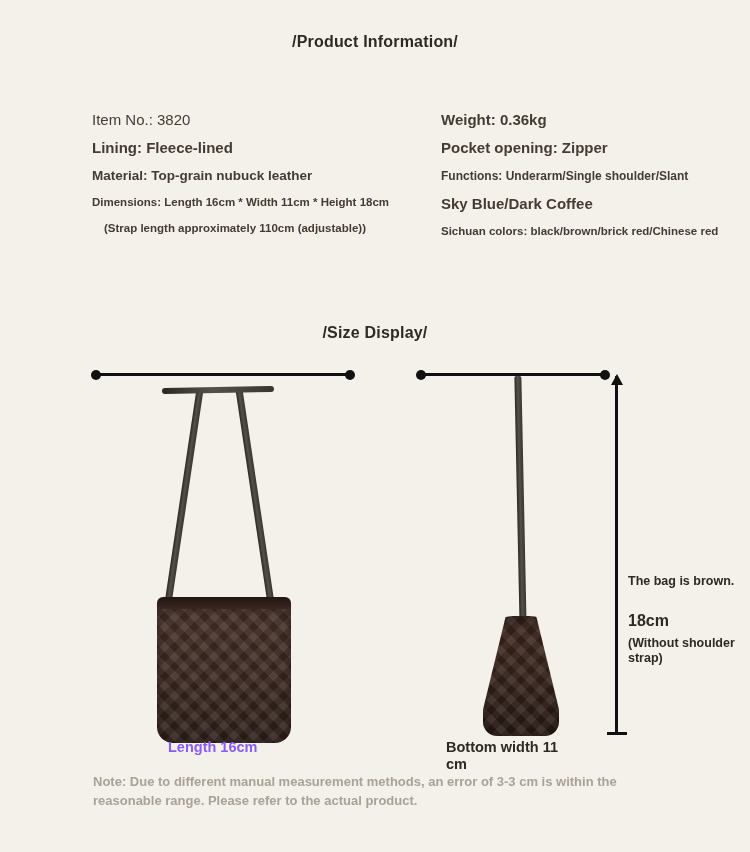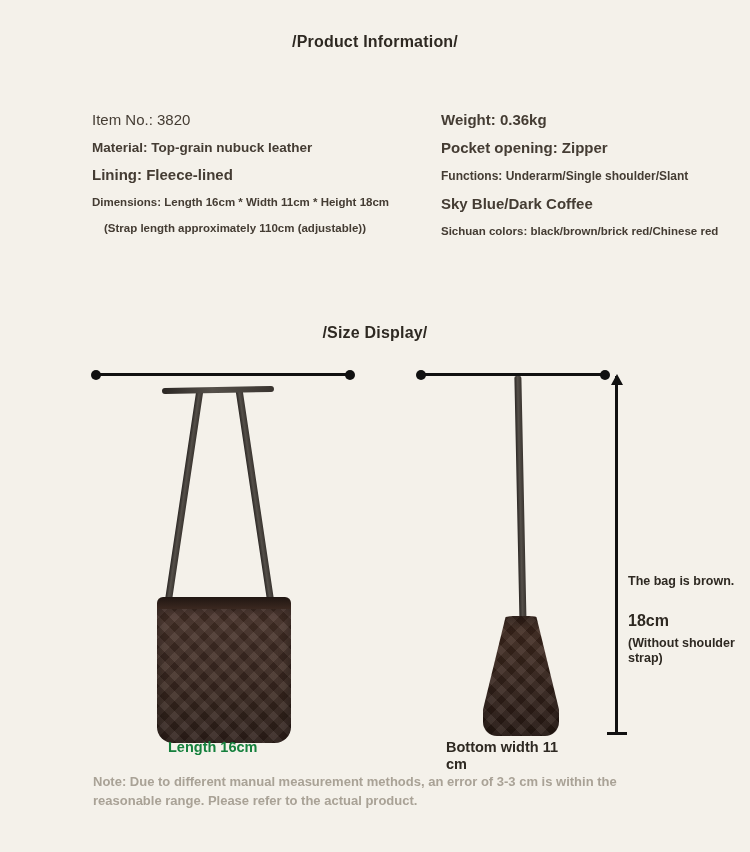--- a/index.html
+++ b/index.html
@@ -194,21 +194,21 @@
     top: 732px;
     width: 20px;
     height: 3px;
     background: #111;
   }
 
   .rule-label {
     position: absolute;
     font-size: 14.5px;
     font-weight: bold;
-    color: #15803d;
+    color: #8b5cf6;
   }
   #label-length { left: 168px; top: 739px; }
   #label-bottom {
     left: 446px; top: 739px;
     width: 135px;
     color: #2e2922;
     line-height: 17px;
   }
 
   .vert-label {
@@ -235,22 +235,22 @@
 </style>
 </head>
 <body>
 
 <div class="page">
 
   <div class="section-title" id="title-product">/Product Information/</div>
 
   <div class="info-col" id="info-left">
     <div class="info-line l1">Item No.: 3820</div>
+    <div class="info-line l3">Lining: Fleece-lined</div>
     <div class="info-line l2">Material: Top-grain nubuck leather</div>
-    <div class="info-line l3">Lining: Fleece-lined</div>
     <div class="info-line l4">Dimensions: Length 16cm * Width 11cm * Height 18cm</div>
     <div class="info-line l5">(Strap length approximately 110cm (adjustable))</div>
   </div>
 
   <div class="info-col" id="info-right">
     <div class="info-line r1">Weight: 0.36kg</div>
     <div class="info-line r3">Pocket opening: Zipper</div>
     <div class="info-line r2">Functions: Underarm/Single shoulder/Slant</div>
     <div class="info-line r5">Sky Blue/Dark Coffee</div>
     <div class="info-line r4">Sichuan colors: black/brown/brick red/Chinese red</div>

